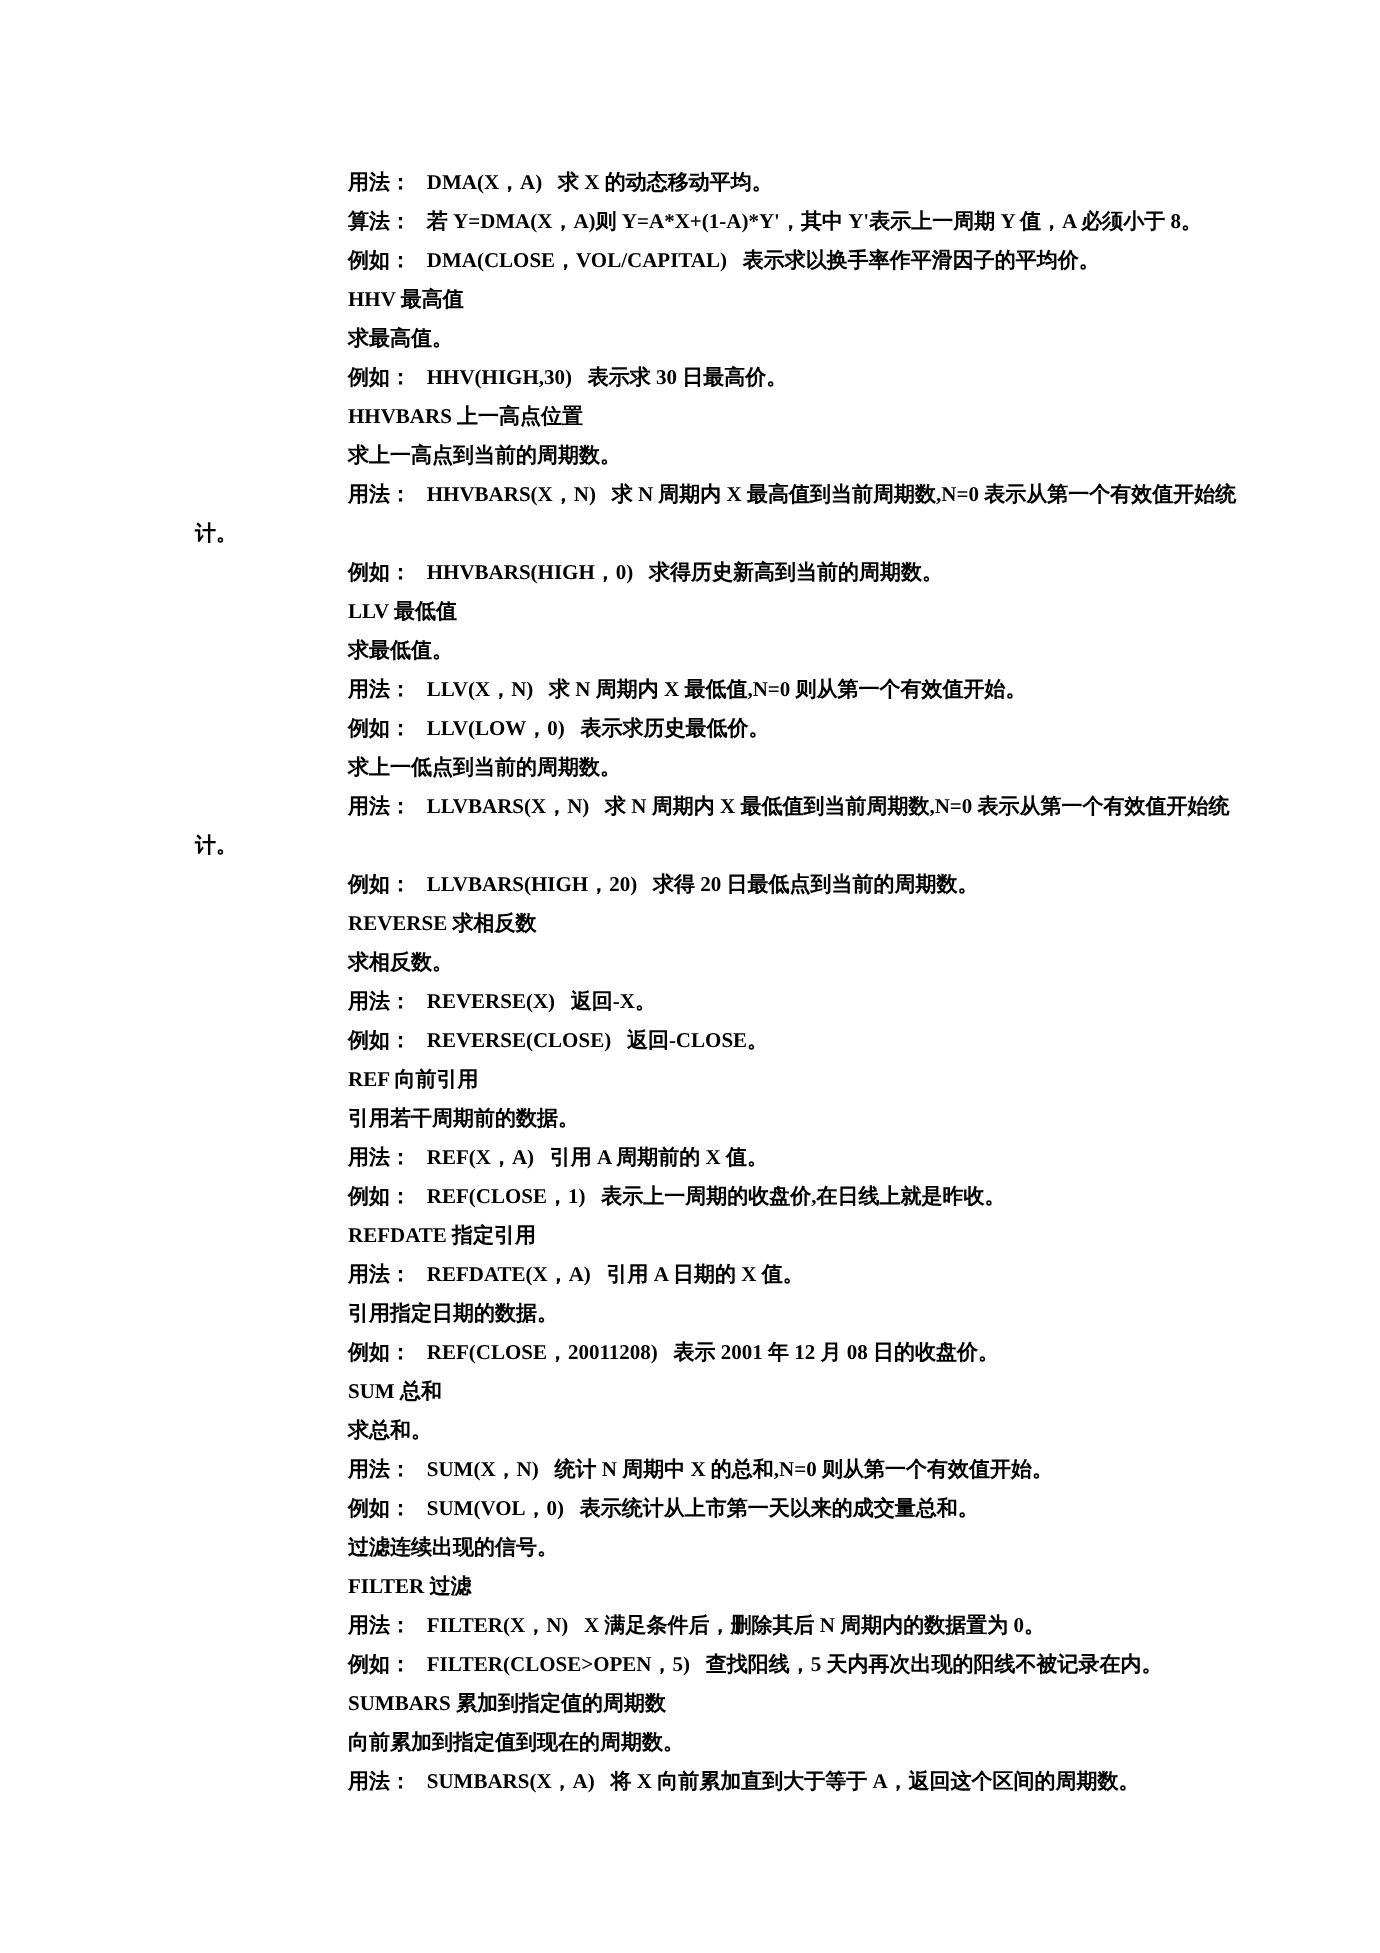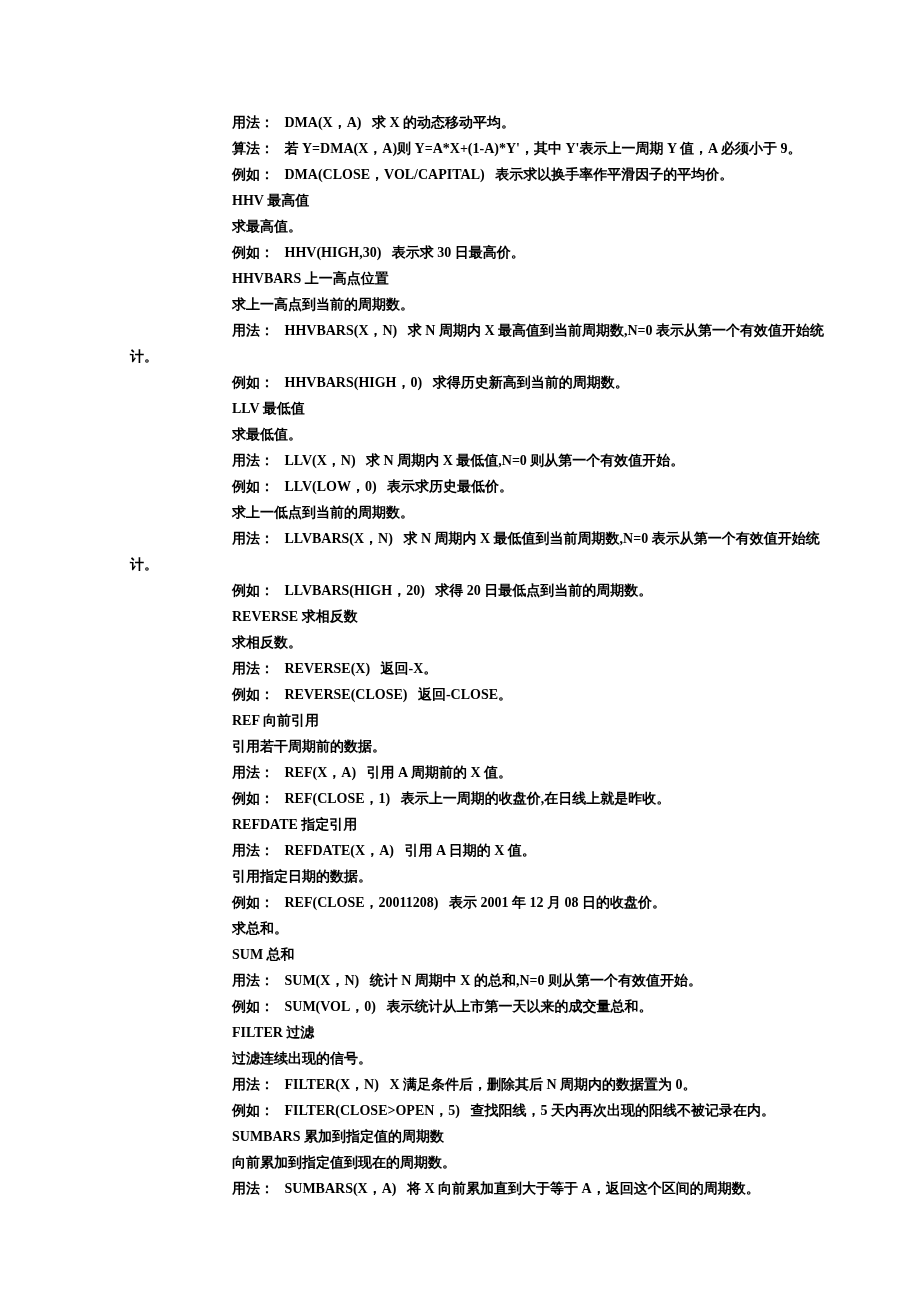--- a/index.html
+++ b/index.html
@@ -20,21 +20,21 @@
     font-weight: bold;
   }
   .indent1 { padding-left: 232px; }
   .indent0 { padding-left: 130px; }
 </style>
 </head>
 <body>
 
 <div class="page" id="page-root">
     <div class="line indent1">用法：   DMA(X，A)   求 X 的动态移动平均。</div>
-    <div class="line indent1">算法：   若 Y=DMA(X，A)则 Y=A*X+(1-A)*Y'，其中 Y'表示上一周期 Y 值，A 必须小于 9。</div>
+    <div class="line indent1">算法：   若 Y=DMA(X，A)则 Y=A*X+(1-A)*Y'，其中 Y'表示上一周期 Y 值，A 必须小于 8。</div>
     <div class="line indent1">例如：   DMA(CLOSE，VOL/CAPITAL)   表示求以换手率作平滑因子的平均价。</div>
     <div class="line indent1">HHV 最高值</div>
     <div class="line indent1">求最高值。</div>
     <div class="line indent1">例如：   HHV(HIGH,30)   表示求 30 日最高价。</div>
     <div class="line indent1">HHVBARS 上一高点位置</div>
     <div class="line indent1">求上一高点到当前的周期数。</div>
     <div class="line indent1">用法：   HHVBARS(X，N)   求 N 周期内 X 最高值到当前周期数,N=0 表示从第一个有效值开始统</div>
     <div class="line indent0">计。</div>
     <div class="line indent1">例如：   HHVBARS(HIGH，0)   求得历史新高到当前的周期数。</div>
     <div class="line indent1">LLV 最低值</div>
@@ -50,24 +50,24 @@
     <div class="line indent1">用法：   REVERSE(X)   返回-X。</div>
     <div class="line indent1">例如：   REVERSE(CLOSE)   返回-CLOSE。</div>
     <div class="line indent1">REF 向前引用</div>
     <div class="line indent1">引用若干周期前的数据。</div>
     <div class="line indent1">用法：   REF(X，A)   引用 A 周期前的 X 值。</div>
     <div class="line indent1">例如：   REF(CLOSE，1)   表示上一周期的收盘价,在日线上就是昨收。</div>
     <div class="line indent1">REFDATE 指定引用</div>
     <div class="line indent1">用法：   REFDATE(X，A)   引用 A 日期的 X 值。</div>
     <div class="line indent1">引用指定日期的数据。</div>
     <div class="line indent1">例如：   REF(CLOSE，20011208)   表示 2001 年 12 月 08 日的收盘价。</div>
+    <div class="line indent1">SUM 总和</div>
     <div class="line indent1">求总和。</div>
-    <div class="line indent1">SUM 总和</div>
     <div class="line indent1">用法：   SUM(X，N)   统计 N 周期中 X 的总和,N=0 则从第一个有效值开始。</div>
     <div class="line indent1">例如：   SUM(VOL，0)   表示统计从上市第一天以来的成交量总和。</div>
+    <div class="line indent1">过滤连续出现的信号。</div>
     <div class="line indent1">FILTER 过滤</div>
-    <div class="line indent1">过滤连续出现的信号。</div>
     <div class="line indent1">用法：   FILTER(X，N)   X 满足条件后，删除其后 N 周期内的数据置为 0。</div>
     <div class="line indent1">例如：   FILTER(CLOSE&gt;OPEN，5)   查找阳线，5 天内再次出现的阳线不被记录在内。</div>
     <div class="line indent1">SUMBARS 累加到指定值的周期数</div>
     <div class="line indent1">向前累加到指定值到现在的周期数。</div>
     <div class="line indent1">用法：   SUMBARS(X，A)   将 X 向前累加直到大于等于 A，返回这个区间的周期数。</div>
   </div>
 
 </body></html>

